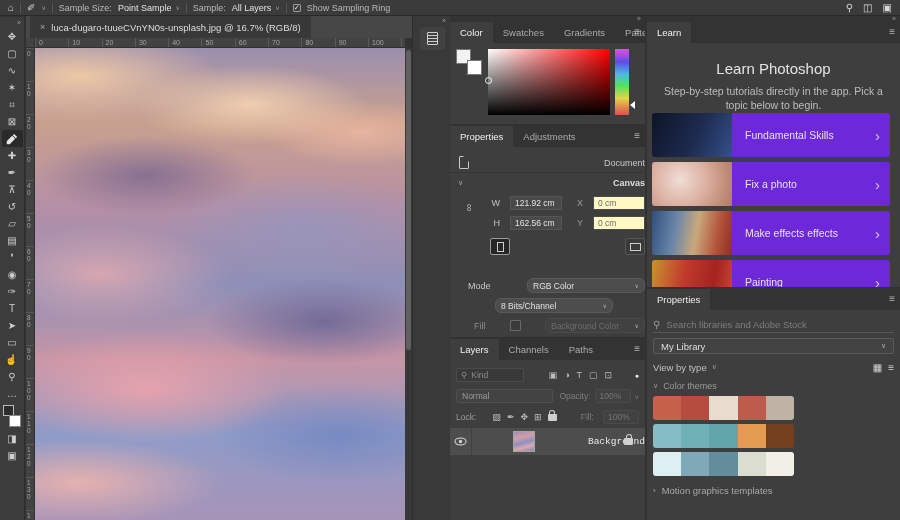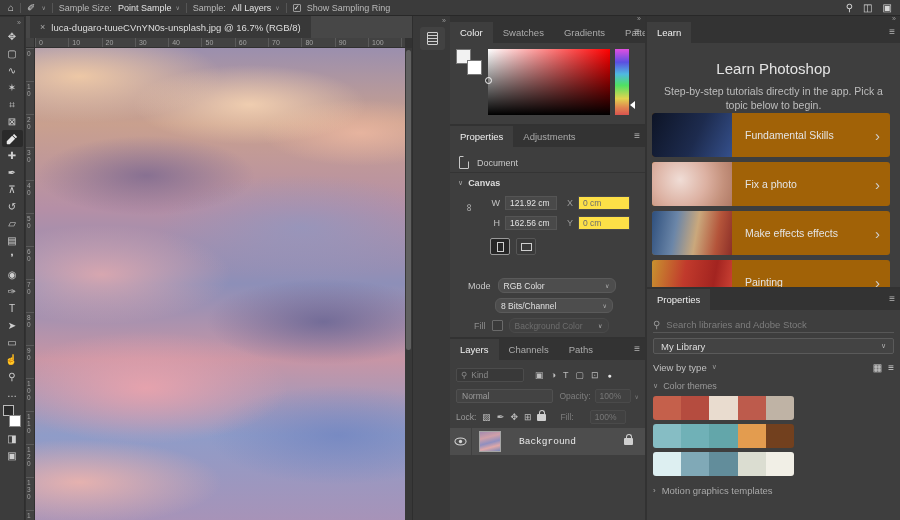--- a/index.html
+++ b/index.html
@@ -103,31 +103,31 @@
   #color-field .marker { position:absolute; left:-3px; top:28px; width:7px; height:7px;
     border:1.5px solid #f5f5f5; border-radius:50%; }
   #hue-bar { position:absolute; left:165px; top:33px; width:14px; height:66px;
     background:linear-gradient(180deg,#e14fe1 0%,#5b4fe1 20%,#4fb9e1 38%,#4fe162 55%,#e1d44f 75%,#e1884f 88%,#d9534f 100%); }
   #hue-bar .marker { position:absolute; right:-6px; bottom:6px; width:0; height:0;
     border-top:4px solid transparent; border-bottom:4px solid transparent; border-right:5px solid #fff; }
 
   
   #props-panel { left:450px; top:126px; width:195px; height:211px; }
   .prow { position:absolute; left:0; width:195px; display:flex; align-items:center;
-    font-size:9px; color:#c8c8c8; }
+    font-size:9px; color:#c8c8c8;justify-content:space-between; }
   #doc-row { top:27px; height:20px; padding-left:9px; gap:8px; border-bottom:1px solid #343434; }
   .doc-icon { width:10px; height:13px; border:1px solid #c8c8c8; border-radius:1px; position:relative; }
   .doc-icon:after { content:''; position:absolute; right:-1px; top:-1px; border:3px solid #3e3e3e;
     border-left-color:transparent; border-bottom-color:transparent; }
   #canvas-hdr { top:52px; padding-left:8px; gap:5px; color:#dedede; font-weight:bold; }
   #canvas-hdr .chev { font-size:7px; color:#aaa; font-weight:normal; }
   .dim-label { color:#c2c2c2; width:10px; text-align:right; margin-right:5px; }
   .dim-box { width:52px; height:14px; background:#494949; border:1px solid #555; color:#e3e3e3;
     font-size:8.5px; display:flex; align-items:center; padding-left:4px; }
-  .dim-box.dis { background:#fde047; color:#6d6d6d; border-color:#4a4a4a; }
+  .dim-box.dis { background:#fef9c3; color:#6d6d6d; border-color:#4a4a4a; }
   #w-row { top:70px; padding-left:40px; }
   #h-row { top:90px; padding-left:40px; }
   .xy-label { margin:0 5px 0 10px; color:#9a9a9a; }
   #link-icon { position:absolute; left:16px; top:76px; color:#b5b5b5; font-size:11px;
     transform:rotate(90deg); }
   #orient-row { top:112px; padding-left:40px; gap:6px; }
   .orient-btn { width:20px; height:17px; background:#3a3a3a; border:1px solid #565656;
     border-radius:2px; display:flex; align-items:center; justify-content:center; }
   .orient-btn.sel { background:#262626; border-color:#9a9a9a; }
   .orient-btn .p { width:7px; height:10px; border:1px solid #cfcfcf; }
@@ -151,41 +151,41 @@
   #filter-icons { display:flex; gap:7px; margin-left:6px; color:#bdbdbd; font-size:9px; }
   #filter-toggle { margin-left:4px; color:#e8e8e8; font-size:7px; }
   #blend-row { top:48px; height:18px; padding:0 6px; gap:6px; }
   #blend-box { width:100px; height:14px; background:#434343; border:1px solid #505050; border-radius:2px;
     color:#9b9b9b; font-size:8.5px; display:flex; align-items:center; padding:0 5px; }
   #opacity-wrap { display:flex; gap:4px; align-items:center; color:#7e7e7e; font-size:8.5px; }
   #opacity-box { width:36px; height:14px; background:#414141; border:1px solid #4a4a4a; border-radius:2px;
     color:#777; display:flex; align-items:center; padding:0 4px; }
   #lock-row { top:69px; height:18px; padding:0 6px; gap:6px; color:#9b9b9b; font-size:8.5px; }
   #lock-icons { display:flex; gap:6px; color:#bdbdbd; font-size:9px; align-items:center; }
-  #fill2-wrap { display:flex; gap:16px; align-items:center; color:#7e7e7e; margin-left:8px; }
+  #fill2-wrap { display:flex; gap:9px; align-items:center; color:#7e7e7e; margin-left:8px; }
   #fill2-box { width:36px; height:14px; background:#414141; border:1px solid #4a4a4a; border-radius:2px;
     color:#777; display:flex; align-items:center; padding:0 4px; }
   #layer-row { top:89px; height:27px; background:#4d4d4d; display:flex; align-items:center; }
   #eye-wrap { width:22px; display:flex; justify-content:center; border-right:1px solid #404040;
     align-self:stretch; align-items:center; }
   #layer-thumb { width:22px; height:21px; margin-left:7px; border:1px solid #a5a5a5;
     background:linear-gradient(165deg,#a48bb0,#d0a0a8 30%,#8f8fc0 55%,#e0a8a8 75%,#7888b8); }
   #layer-name { margin-left:18px; font-size:9.5px; color:#e8e8e8;font-family:Liberation Mono, monospace; }
   .lock-glyph { position:relative; width:9px; height:7px; background:#cfcfcf; border-radius:1px;
     display:inline-block; }
   .lock-glyph:before { content:''; position:absolute; top:-4px; left:1.5px; width:4px; height:4px;
     border:1.5px solid #cfcfcf; border-bottom:none; border-radius:3px 3px 0 0; }
   #layer-lock { position:absolute; right:12px; top:99px; }
 
   
   #learn-panel { left:647px; top:16px; width:253px; height:271px; }
   #learn-title { margin-top:17px; text-align:center; font-size:15px; color:#e4e4e4; }
   #learn-sub { margin:7px auto 0; width:225px; text-align:center; font-size:10.5px;
     line-height:1.35; color:#bdbdbd; }
-  .learn-card { position:absolute; left:5px; width:238px; height:44px; background:#a16207;
+  .learn-card { position:absolute; left:5px; width:238px; height:44px; background:#6d28d9;
     border-radius:3px; display:flex; align-items:center; overflow:hidden; }
   .learn-thumb { width:80px; height:44px; flex:none; }
   .thumb-0 { background:linear-gradient(115deg,#0d1426,#1d2b4e 55%,#35508c); }
   .thumb-1 { background:radial-gradient(circle at 35% 40%,#f0ddd6,#dcb1a2 45%,#c4917c 75%,#b07a66); }
   .thumb-2 { background:linear-gradient(100deg,#2e4f7d 0%,#6b86a8 30%,#caa87c 55%,#b4543a 80%,#8c2f28); }
   .thumb-3 { background:linear-gradient(100deg,#c8922f 0%,#c13a2c 40%,#a32420 75%,#d04536); }
   .learn-label { margin-left:13px; font-size:10.5px; color:#e4e4e4; }
   .learn-chev { margin-left:auto; margin-right:10px; font-size:15px; color:#cfcfcf; }
 
   

